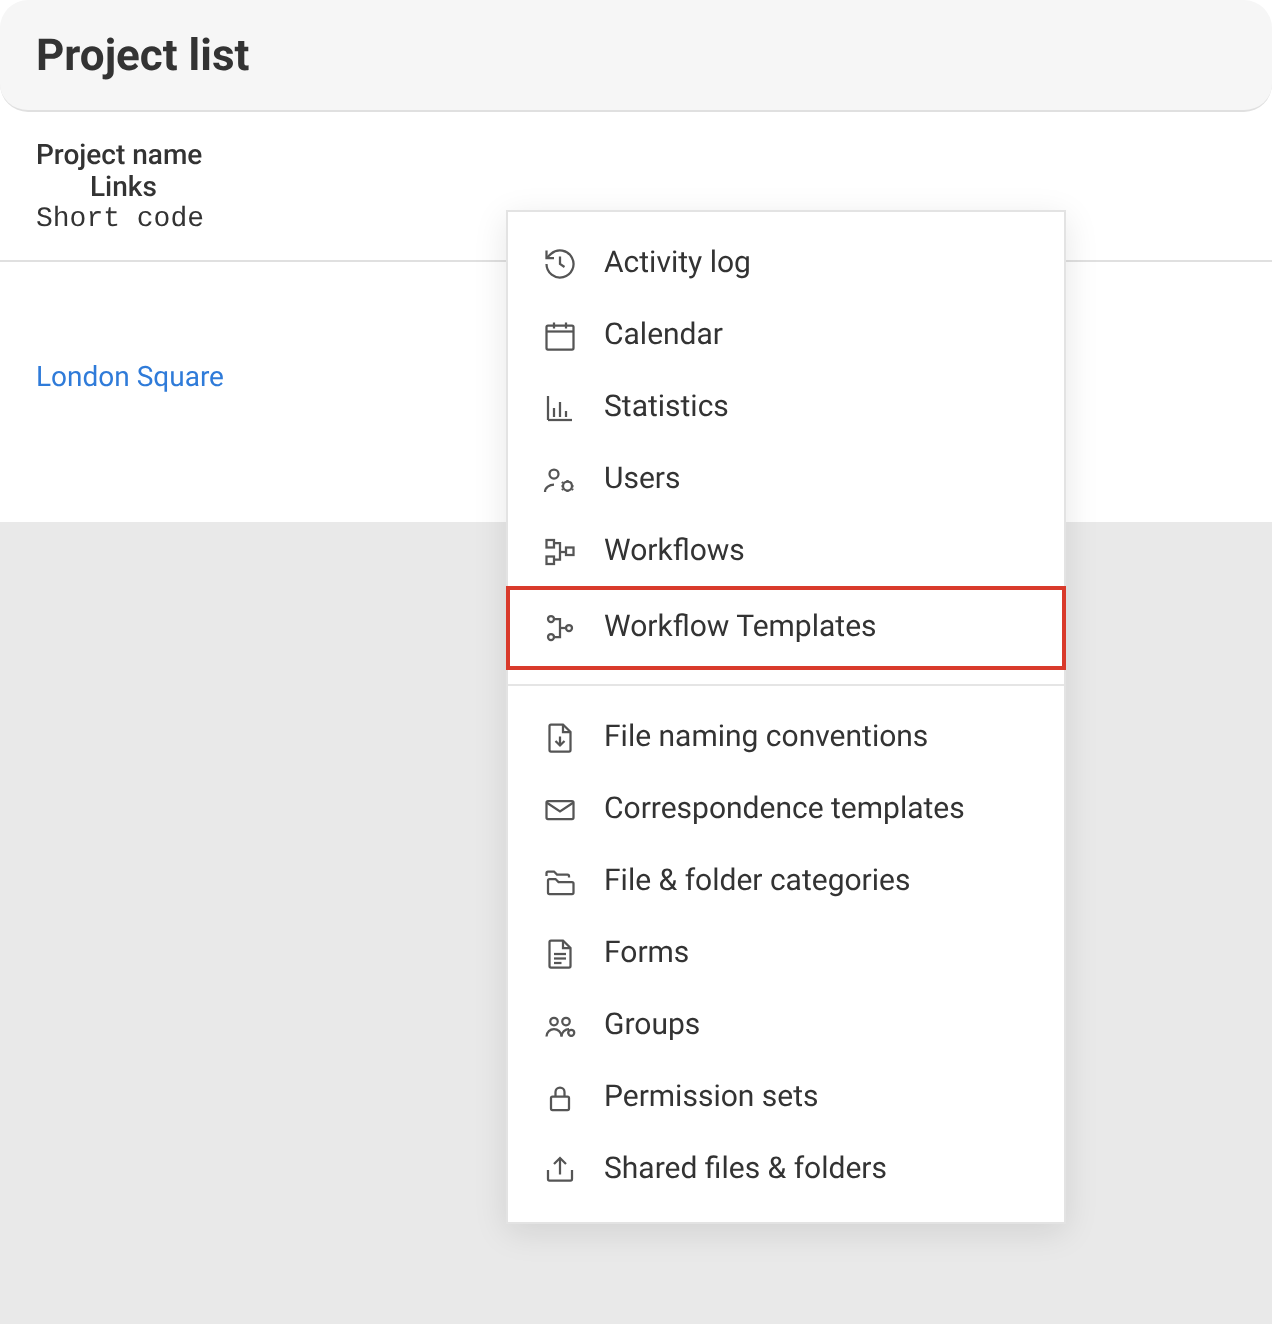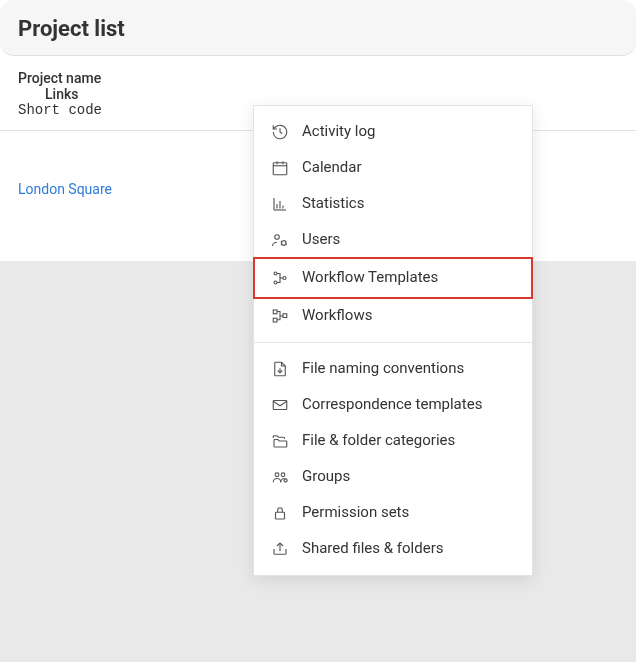--- a/index.html
+++ b/index.html
@@ -163,46 +163,46 @@
         <svg viewBox="0 0 24 24" width="18" height="18">
             <circle cx="8" cy="8" r="3"></circle>
             <path d="M2 20c0-3 3-5 6-5"></path>
             <circle cx="17" cy="16" r="3"></circle>
             <path d="M17 13v-1m0 8v-1m3-3h1m-8 0h1m5-2 .7-.7M14 18l-.7.7M20 18l.7.7M14 14l-.7-.7"></path>
           </svg>
       </span>
       <span>Users</span>
     </div>
 
+    <div class="dropdown-item">
+      <span class="icon">
+        <svg viewBox="0 0 24 24" width="18" height="18">
+            <rect x="3" y="4" width="5" height="5"></rect>
+            <rect x="3" y="15" width="5" height="5"></rect>
+            <rect x="16" y="9" width="5" height="5"></rect>
+            <path d="M8 6h4v11H8"></path>
+            <path d="M12 12h4"></path>
+          </svg>
+      </span>
+      <span>Workflows</span>
+    </div>
+
     <div class="dropdown-item highlight">
       <span class="icon">
         <svg viewBox="0 0 24 24" width="18" height="18">
             <circle cx="6" cy="6" r="2"></circle>
             <circle cx="6" cy="18" r="2"></circle>
             <circle cx="18" cy="12" r="2"></circle>
             <path d="M8 6h4v12H8"></path>
             <path d="M12 12h4"></path>
           </svg>
       </span>
       <span>Workflow Templates</span>
     </div>
 
-    <div class="dropdown-item">
-      <span class="icon">
-        <svg viewBox="0 0 24 24" width="18" height="18">
-            <rect x="3" y="4" width="5" height="5"></rect>
-            <rect x="3" y="15" width="5" height="5"></rect>
-            <rect x="16" y="9" width="5" height="5"></rect>
-            <path d="M8 6h4v11H8"></path>
-            <path d="M12 12h4"></path>
-          </svg>
-      </span>
-      <span>Workflows</span>
-    </div>
-
   </div>
   <div class="dropdown-divider"></div>
   <div class="dropdown-section">
 
     <div class="dropdown-item">
       <span class="icon">
         <svg viewBox="0 0 24 24" width="18" height="18">
             <path d="M14 3H6a1 1 0 0 0-1 1v16a1 1 0 0 0 1 1h12a1 1 0 0 0 1-1V8z"></path>
             <polyline points="14 3 14 8 19 8"></polyline>
             <line x1="12" y1="11" x2="12" y2="17"></line>
@@ -225,20 +225,32 @@
     <div class="dropdown-item">
       <span class="icon">
         <svg viewBox="0 0 24 24" width="18" height="18">
             <path d="M3 8V6a1 1 0 0 1 1-1h4l2 2h7a1 1 0 0 1 1 1v1"></path>
             <path d="M5 10h4l2 2h9a1 1 0 0 1 1 1v6a1 1 0 0 1-1 1H5a1 1 0 0 1-1-1v-8a1 1 0 0 1 1-1z"></path>
           </svg>
       </span>
       <span>File &amp; folder categories</span>
     </div>
 
+    <div class="dropdown-item">
+      <span class="icon">
+        <svg viewBox="0 0 24 24" width="18" height="18">
+            <path d="M14 3H6a1 1 0 0 0-1 1v16a1 1 0 0 0 1 1h12a1 1 0 0 0 1-1V8z"></path>
+            <polyline points="14 3 14 8 19 8"></polyline>
+            <line x1="8" y1="12" x2="16" y2="12"></line>
+            <line x1="8" y1="15" x2="16" y2="15"></line>
+            <line x1="8" y1="18" x2="13" y2="18"></line>
+          </svg>
+      </span>
+      <span>Forms</span>
+    </div>
 
     <div class="dropdown-item">
       <span class="icon">
         <svg viewBox="0 0 24 24" width="18" height="18">
             <circle cx="8" cy="9" r="2.5"></circle>
             <circle cx="16" cy="9" r="2.5"></circle>
             <path d="M3 19c0-3 2.5-5 5-5s5 2 5 5"></path>
             <path d="M13 19c0-3 2.5-5 5-5"></path>
             <circle cx="19.5" cy="16.5" r="2"></circle>
             <path d="M19.5 14.5v-.5m0 5v-.5m2-2h.5m-5 0h.5"></path>

